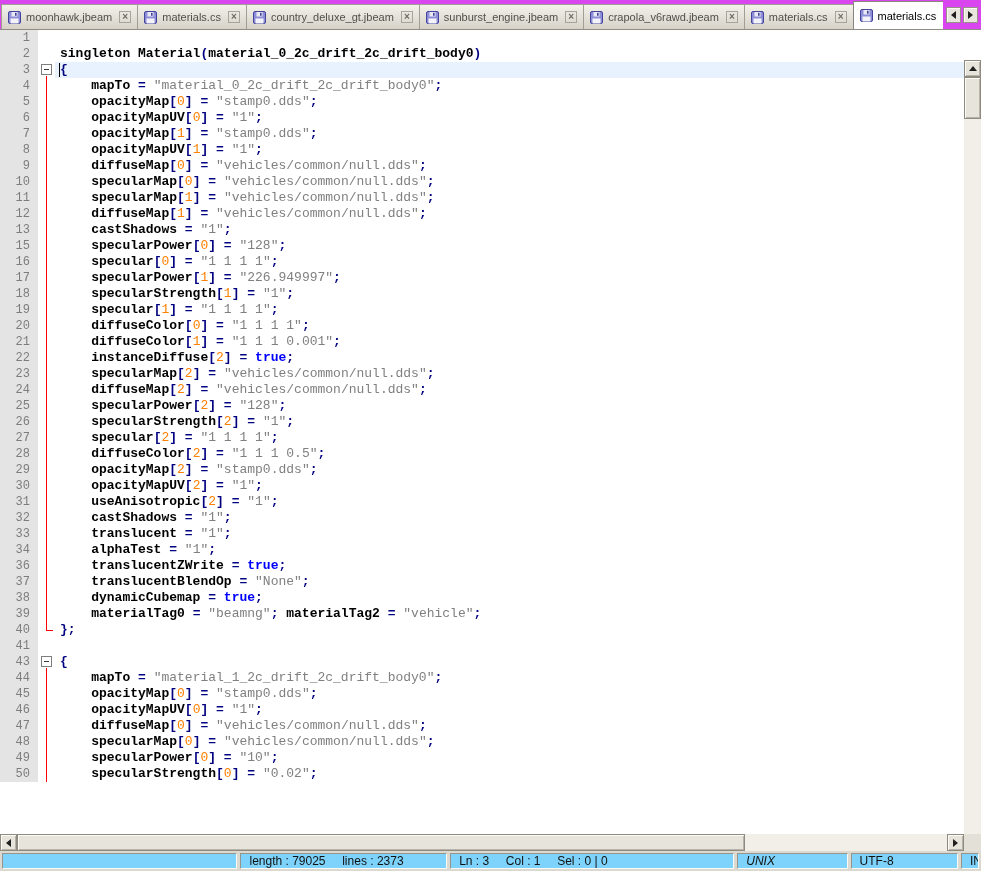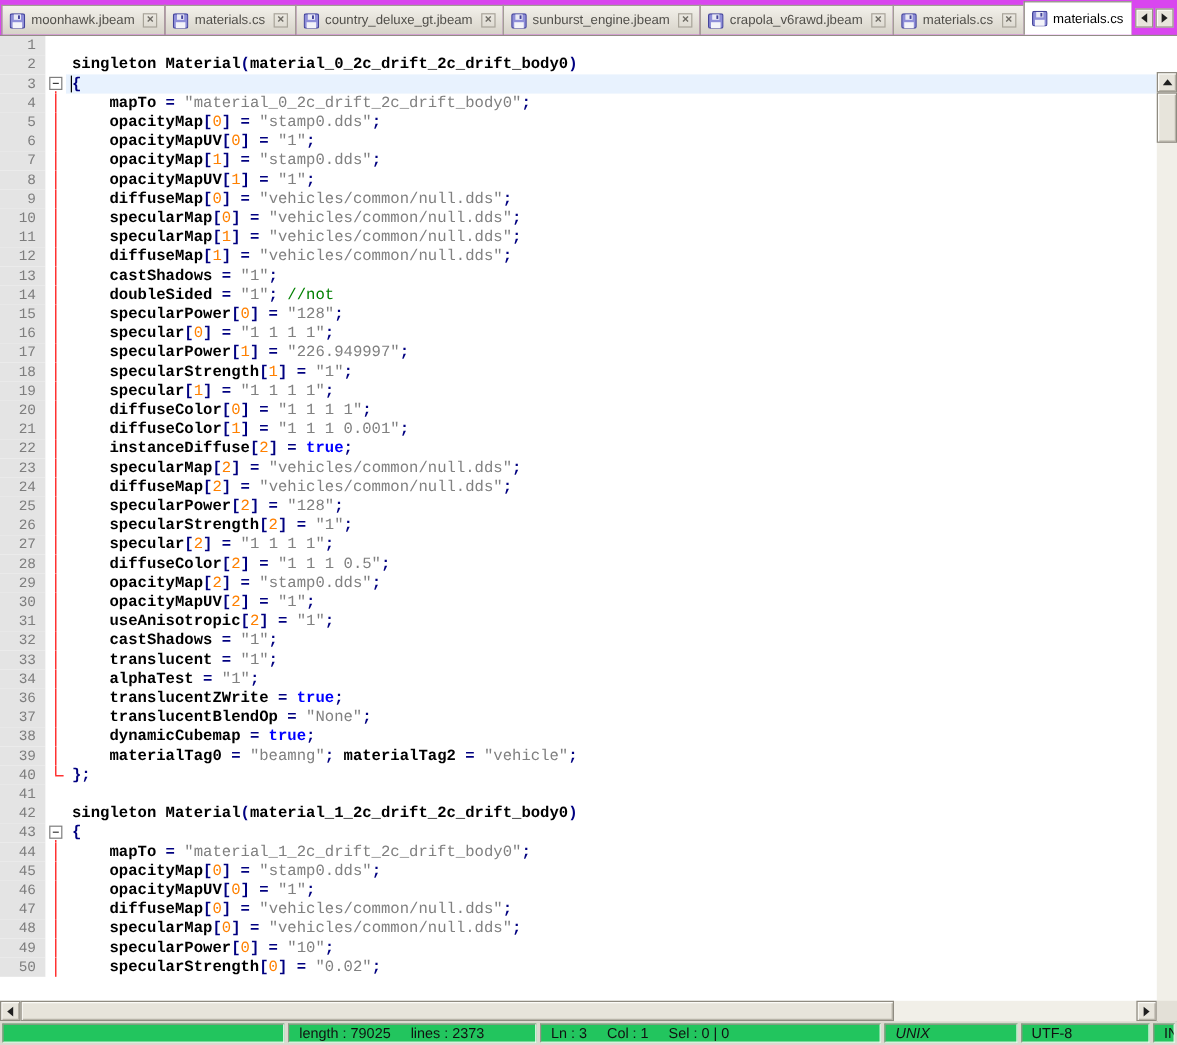--- a/index.html
+++ b/index.html
@@ -66,21 +66,21 @@
   .tri{width:0;height:0;display:block;}
   .tri-up{border-left:4px solid transparent;border-right:4px solid transparent;border-bottom:5px solid #1f1f1f;}
   .tri-down{border-left:4px solid transparent;border-right:4px solid transparent;border-top:5px solid #1f1f1f;}
   .tri-left{border-top:4px solid transparent;border-bottom:4px solid transparent;border-right:5px solid #1f1f1f;}
   .tri-right{border-top:4px solid transparent;border-bottom:4px solid transparent;border-left:5px solid #1f1f1f;}
 
   
   .statusbar{position:absolute;top:851px;left:0;width:981px;height:20px;background:#dcd9d0;
        display:flex;gap:3px;padding:2px;box-sizing:border-box;font-size:12px;color:#111;}
   .scell{border:1px solid;border-color:#989489 #fbfaf6 #fbfaf6 #989489;display:flex;align-items:center;
-       padding:0 8px;white-space:pre;overflow:hidden;background:#22c55e;box-sizing:border-box;}
+       padding:0 8px;white-space:pre;overflow:hidden;background:#7dd3fc;box-sizing:border-box;}
   .s1{width:237px;} .s2{width:208px;} .s3{width:286px;} .s4{width:111px;font-style:italic;} .s5{width:108px;} .s6{flex:1;}
 </style>
 </head>
 <body>
 
 <div class="app">
 
   <div class="tabbar">
     <div class="tab-strip">
         <div class="tab">
@@ -185,21 +185,20 @@
         <div class="row"><div class="ln">4</div><div class="fold line"><span class="guide"></span></div><div class="code"><span class="tk-p">    mapTo</span><span class="tk-o"> = </span><span class="tk-s">"material_0_2c_drift_2c_drift_body0"</span><span class="tk-o">;</span></div></div>
         <div class="row"><div class="ln">5</div><div class="fold line"><span class="guide"></span></div><div class="code"><span class="tk-p">    opacityMap</span><span class="tk-o">[</span><span class="tk-d">0</span><span class="tk-o">] = </span><span class="tk-s">"stamp0.dds"</span><span class="tk-o">;</span></div></div>
         <div class="row"><div class="ln">6</div><div class="fold line"><span class="guide"></span></div><div class="code"><span class="tk-p">    opacityMapUV</span><span class="tk-o">[</span><span class="tk-d">0</span><span class="tk-o">] = </span><span class="tk-s">"1"</span><span class="tk-o">;</span></div></div>
         <div class="row"><div class="ln">7</div><div class="fold line"><span class="guide"></span></div><div class="code"><span class="tk-p">    opacityMap</span><span class="tk-o">[</span><span class="tk-d">1</span><span class="tk-o">] = </span><span class="tk-s">"stamp0.dds"</span><span class="tk-o">;</span></div></div>
         <div class="row"><div class="ln">8</div><div class="fold line"><span class="guide"></span></div><div class="code"><span class="tk-p">    opacityMapUV</span><span class="tk-o">[</span><span class="tk-d">1</span><span class="tk-o">] = </span><span class="tk-s">"1"</span><span class="tk-o">;</span></div></div>
         <div class="row"><div class="ln">9</div><div class="fold line"><span class="guide"></span></div><div class="code"><span class="tk-p">    diffuseMap</span><span class="tk-o">[</span><span class="tk-d">0</span><span class="tk-o">] = </span><span class="tk-s">"vehicles/common/null.dds"</span><span class="tk-o">;</span></div></div>
         <div class="row"><div class="ln">10</div><div class="fold line"><span class="guide"></span></div><div class="code"><span class="tk-p">    specularMap</span><span class="tk-o">[</span><span class="tk-d">0</span><span class="tk-o">] = </span><span class="tk-s">"vehicles/common/null.dds"</span><span class="tk-o">;</span></div></div>
         <div class="row"><div class="ln">11</div><div class="fold line"><span class="guide"></span></div><div class="code"><span class="tk-p">    specularMap</span><span class="tk-o">[</span><span class="tk-d">1</span><span class="tk-o">] = </span><span class="tk-s">"vehicles/common/null.dds"</span><span class="tk-o">;</span></div></div>
         <div class="row"><div class="ln">12</div><div class="fold line"><span class="guide"></span></div><div class="code"><span class="tk-p">    diffuseMap</span><span class="tk-o">[</span><span class="tk-d">1</span><span class="tk-o">] = </span><span class="tk-s">"vehicles/common/null.dds"</span><span class="tk-o">;</span></div></div>
         <div class="row"><div class="ln">13</div><div class="fold line"><span class="guide"></span></div><div class="code"><span class="tk-p">    castShadows</span><span class="tk-o"> = </span><span class="tk-s">"1"</span><span class="tk-o">;</span></div></div>
-        <div class="row"><div class="ln">14</div><div class="fold line"><span class="guide"></span></div><div class="code"><span class="tk-p">    doubleSided</span><span class="tk-o"> = </span><span class="tk-s">"1"</span><span class="tk-o">; </span><span class="tk-c">//not</span></div></div>
         <div class="row"><div class="ln">15</div><div class="fold line"><span class="guide"></span></div><div class="code"><span class="tk-p">    specularPower</span><span class="tk-o">[</span><span class="tk-d">0</span><span class="tk-o">] = </span><span class="tk-s">"128"</span><span class="tk-o">;</span></div></div>
         <div class="row"><div class="ln">16</div><div class="fold line"><span class="guide"></span></div><div class="code"><span class="tk-p">    specular</span><span class="tk-o">[</span><span class="tk-d">0</span><span class="tk-o">] = </span><span class="tk-s">"1 1 1 1"</span><span class="tk-o">;</span></div></div>
         <div class="row"><div class="ln">17</div><div class="fold line"><span class="guide"></span></div><div class="code"><span class="tk-p">    specularPower</span><span class="tk-o">[</span><span class="tk-d">1</span><span class="tk-o">] = </span><span class="tk-s">"226.949997"</span><span class="tk-o">;</span></div></div>
         <div class="row"><div class="ln">18</div><div class="fold line"><span class="guide"></span></div><div class="code"><span class="tk-p">    specularStrength</span><span class="tk-o">[</span><span class="tk-d">1</span><span class="tk-o">] = </span><span class="tk-s">"1"</span><span class="tk-o">;</span></div></div>
         <div class="row"><div class="ln">19</div><div class="fold line"><span class="guide"></span></div><div class="code"><span class="tk-p">    specular</span><span class="tk-o">[</span><span class="tk-d">1</span><span class="tk-o">] = </span><span class="tk-s">"1 1 1 1"</span><span class="tk-o">;</span></div></div>
         <div class="row"><div class="ln">20</div><div class="fold line"><span class="guide"></span></div><div class="code"><span class="tk-p">    diffuseColor</span><span class="tk-o">[</span><span class="tk-d">0</span><span class="tk-o">] = </span><span class="tk-s">"1 1 1 1"</span><span class="tk-o">;</span></div></div>
         <div class="row"><div class="ln">21</div><div class="fold line"><span class="guide"></span></div><div class="code"><span class="tk-p">    diffuseColor</span><span class="tk-o">[</span><span class="tk-d">1</span><span class="tk-o">] = </span><span class="tk-s">"1 1 1 0.001"</span><span class="tk-o">;</span></div></div>
         <div class="row"><div class="ln">22</div><div class="fold line"><span class="guide"></span></div><div class="code"><span class="tk-p">    instanceDiffuse</span><span class="tk-o">[</span><span class="tk-d">2</span><span class="tk-o">] = </span><span class="tk-k">true</span><span class="tk-o">;</span></div></div>
         <div class="row"><div class="ln">23</div><div class="fold line"><span class="guide"></span></div><div class="code"><span class="tk-p">    specularMap</span><span class="tk-o">[</span><span class="tk-d">2</span><span class="tk-o">] = </span><span class="tk-s">"vehicles/common/null.dds"</span><span class="tk-o">;</span></div></div>
         <div class="row"><div class="ln">24</div><div class="fold line"><span class="guide"></span></div><div class="code"><span class="tk-p">    diffuseMap</span><span class="tk-o">[</span><span class="tk-d">2</span><span class="tk-o">] = </span><span class="tk-s">"vehicles/common/null.dds"</span><span class="tk-o">;</span></div></div>
@@ -212,21 +211,20 @@
         <div class="row"><div class="ln">31</div><div class="fold line"><span class="guide"></span></div><div class="code"><span class="tk-p">    useAnisotropic</span><span class="tk-o">[</span><span class="tk-d">2</span><span class="tk-o">] = </span><span class="tk-s">"1"</span><span class="tk-o">;</span></div></div>
         <div class="row"><div class="ln">32</div><div class="fold line"><span class="guide"></span></div><div class="code"><span class="tk-p">    castShadows</span><span class="tk-o"> = </span><span class="tk-s">"1"</span><span class="tk-o">;</span></div></div>
         <div class="row"><div class="ln">33</div><div class="fold line"><span class="guide"></span></div><div class="code"><span class="tk-p">    translucent</span><span class="tk-o"> = </span><span class="tk-s">"1"</span><span class="tk-o">;</span></div></div>
         <div class="row"><div class="ln">34</div><div class="fold line"><span class="guide"></span></div><div class="code"><span class="tk-p">    alphaTest</span><span class="tk-o"> = </span><span class="tk-s">"1"</span><span class="tk-o">;</span></div></div>
         <div class="row"><div class="ln">36</div><div class="fold line"><span class="guide"></span></div><div class="code"><span class="tk-p">    translucentZWrite</span><span class="tk-o"> = </span><span class="tk-k">true</span><span class="tk-o">;</span></div></div>
         <div class="row"><div class="ln">37</div><div class="fold line"><span class="guide"></span></div><div class="code"><span class="tk-p">    translucentBlendOp</span><span class="tk-o"> = </span><span class="tk-s">"None"</span><span class="tk-o">;</span></div></div>
         <div class="row"><div class="ln">38</div><div class="fold line"><span class="guide"></span></div><div class="code"><span class="tk-p">    dynamicCubemap</span><span class="tk-o"> = </span><span class="tk-k">true</span><span class="tk-o">;</span></div></div>
         <div class="row"><div class="ln">39</div><div class="fold line"><span class="guide"></span></div><div class="code"><span class="tk-p">    materialTag0</span><span class="tk-o"> = </span><span class="tk-s">"beamng"</span><span class="tk-o">; </span><span class="tk-p">materialTag2</span><span class="tk-o"> = </span><span class="tk-s">"vehicle"</span><span class="tk-o">;</span></div></div>
         <div class="row"><div class="ln">40</div><div class="fold end"><span class="guide half"></span><span class="elbow"></span></div><div class="code"><span class="tk-o">};</span></div></div>
         <div class="row"><div class="ln">41</div><div class="fold"></div><div class="code"></div></div>
-        <div class="row"><div class="ln">42</div><div class="fold"></div><div class="code"><span class="tk-p">singleton Material</span><span class="tk-o">(</span><span class="tk-p">material_1_2c_drift_2c_drift_body0</span><span class="tk-o">)</span></div></div>
         <div class="row"><div class="ln">43</div><div class="fold start"><span class="guide tail"></span><span class="foldbox"></span></div><div class="code"><span class="tk-o">{</span></div></div>
         <div class="row"><div class="ln">44</div><div class="fold line"><span class="guide"></span></div><div class="code"><span class="tk-p">    mapTo</span><span class="tk-o"> = </span><span class="tk-s">"material_1_2c_drift_2c_drift_body0"</span><span class="tk-o">;</span></div></div>
         <div class="row"><div class="ln">45</div><div class="fold line"><span class="guide"></span></div><div class="code"><span class="tk-p">    opacityMap</span><span class="tk-o">[</span><span class="tk-d">0</span><span class="tk-o">] = </span><span class="tk-s">"stamp0.dds"</span><span class="tk-o">;</span></div></div>
         <div class="row"><div class="ln">46</div><div class="fold line"><span class="guide"></span></div><div class="code"><span class="tk-p">    opacityMapUV</span><span class="tk-o">[</span><span class="tk-d">0</span><span class="tk-o">] = </span><span class="tk-s">"1"</span><span class="tk-o">;</span></div></div>
         <div class="row"><div class="ln">47</div><div class="fold line"><span class="guide"></span></div><div class="code"><span class="tk-p">    diffuseMap</span><span class="tk-o">[</span><span class="tk-d">0</span><span class="tk-o">] = </span><span class="tk-s">"vehicles/common/null.dds"</span><span class="tk-o">;</span></div></div>
         <div class="row"><div class="ln">48</div><div class="fold line"><span class="guide"></span></div><div class="code"><span class="tk-p">    specularMap</span><span class="tk-o">[</span><span class="tk-d">0</span><span class="tk-o">] = </span><span class="tk-s">"vehicles/common/null.dds"</span><span class="tk-o">;</span></div></div>
         <div class="row"><div class="ln">49</div><div class="fold line"><span class="guide"></span></div><div class="code"><span class="tk-p">    specularPower</span><span class="tk-o">[</span><span class="tk-d">0</span><span class="tk-o">] = </span><span class="tk-s">"10"</span><span class="tk-o">;</span></div></div>
         <div class="row"><div class="ln">50</div><div class="fold line"><span class="guide"></span></div><div class="code"><span class="tk-p">    specularStrength</span><span class="tk-o">[</span><span class="tk-d">0</span><span class="tk-o">] = </span><span class="tk-s">"0.02"</span><span class="tk-o">;</span></div></div>
       </div>
     <div class="vscroll">

